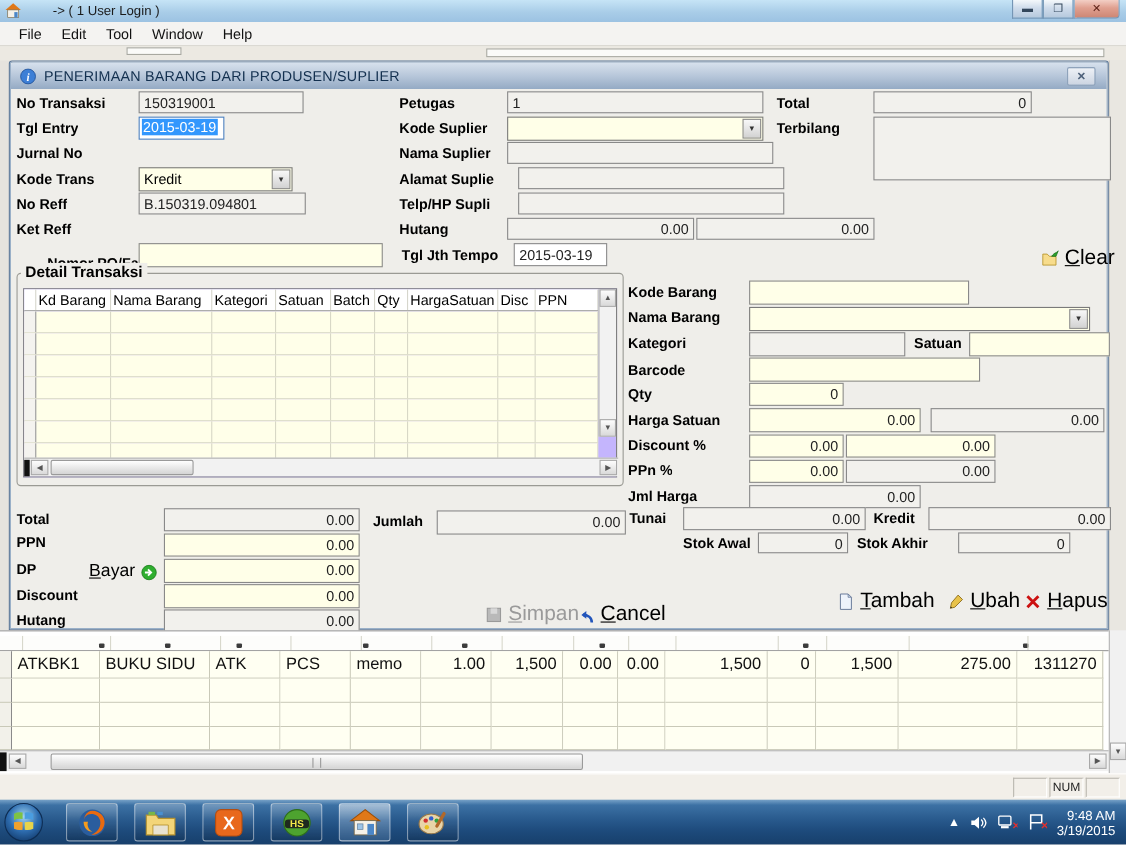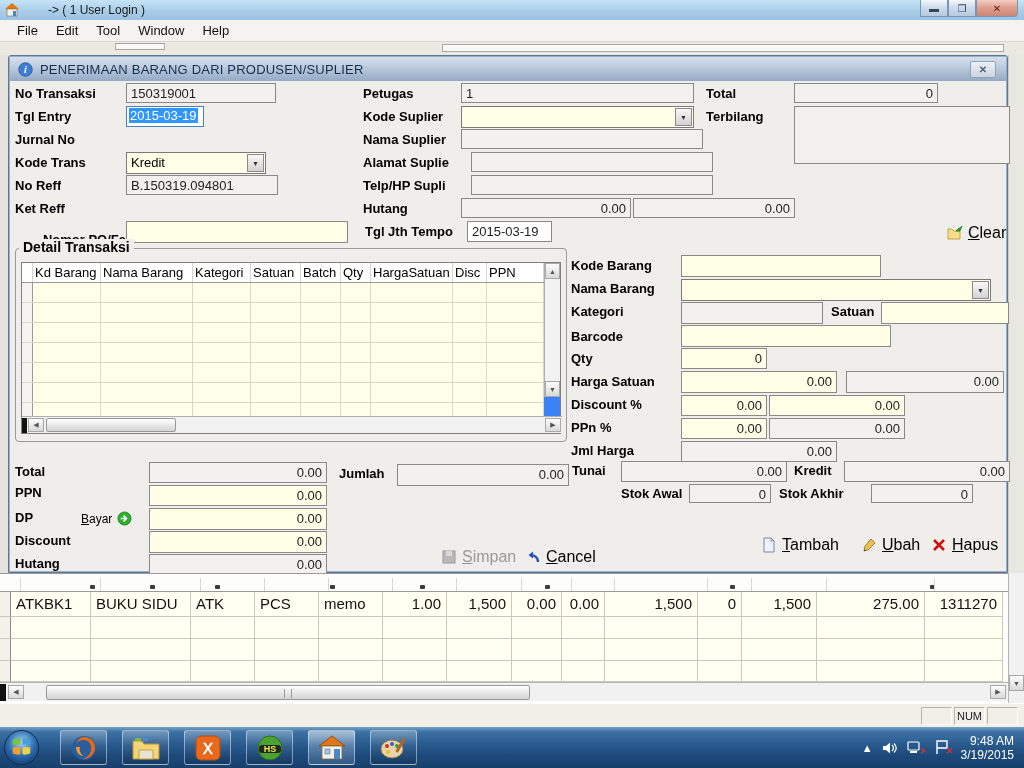--- a/index.html
+++ b/index.html
@@ -51,38 +51,38 @@
     background:linear-gradient(180deg,#f8f8f8,#d2d2d2); border:1px solid #8a8a8a;
     display:flex; align-items:center; justify-content:center; font-size:7px; color:#333; }
 
   
   #detail-group { position:absolute; left:6px; top:192px; width:552px; height:194px;
     border:1px solid #9a9a94; border-radius:4px; }
   #detail-legend { position:absolute; left:10px; top:183px; background:#efeeea; padding:0 4px;
     font-size:14px; font-weight:bold; }
 
   
-  #detail-grid { position:absolute; left:12px; top:206px; width:540px; height:172px; background:#3b82f6; border:1px solid #808080; }
+  #detail-grid { position:absolute; left:12px; top:206px; width:540px; height:172px; background:#c4b5fd; border:1px solid #808080; }
   #dg-head { display:flex; height:20px; background:#ffffff; border-bottom:1px solid #9a9a9a; overflow:hidden; width:522px; }
   .dg-hcell { font-size:13px; color:#000; padding:2px 1px 0 2px; border-right:1px solid #d6d6cc; white-space:nowrap; overflow:hidden; flex:0 0 auto; }
   #dg-body { width:522px; overflow:hidden; }
   .dg-row { display:flex; height:20px; background:#ffffe9; border-bottom:1px solid #d8d8c6; }
   .dg-cell { border-right:1px solid #d8d8c6; flex:0 0 auto; height:100%; }
   .dg-cell.selcol { background:#f4f3ef; border-right:1px solid #9a9a9a; }
   #dg-vscroll { position:absolute; right:0; top:0; width:16px; height:134px; background:#f2f2f2; border-left:1px solid #b0b0b0; }
   .sbtn { position:absolute; left:0; width:15px; height:16px; background:linear-gradient(180deg,#fdfdfd,#d9d9d9);
     border:1px solid #a8a8a8; font-size:7px; color:#555; display:flex; align-items:center; justify-content:center; }
   #dg-hscroll { position:absolute; left:0; bottom:0; width:540px; height:17px; background:#f2f2f2; border-top:1px solid #b0b0b0; }
   .hs-arrow { position:absolute; top:1px; width:16px; height:14px; background:linear-gradient(180deg,#fdfdfd,#d9d9d9);
     border:1px solid #a8a8a8; font-size:7px; color:#555; display:flex; align-items:center; justify-content:center; }
   .hs-thumb { position:absolute; top:1px; height:14px; background:linear-gradient(180deg,#fff,#d4d4d4); border:1px solid #9a9a9a; border-radius:2px; }
   .blackmark { position:absolute; background:#111; }
 
   
-  .toolbtn { position:absolute; display:flex; align-items:center; gap:5px; font-size:16px; color:#000; }
+  .toolbtn { position:absolute; display:flex; align-items:center; gap:5px; font-size:19px; color:#000; }
   .toolbtn.disabled { color:#9a9a9a; }
   .icon16 { width:16px; height:16px; display:inline-block; }
 
   
   #bg-table { position:absolute; left:0; top:573px; width:1008px; height:130px; background:#fff; border-top:1px solid #9a9a9a; }
   #bg-head-sliver { position:absolute; left:0; top:4px; width:1008px; height:14px; background:#fdfdfb; border-bottom:1px solid #9a9a9a; overflow:hidden; }
   .sliver-mark { position:absolute; bottom:2px; width:5px; height:4px; background:#3c3c3c; border-radius:1px; }
   .bg-row { position:absolute; left:0; display:flex; }
   .bg-cell { flex:0 0 auto; border-right:1px solid #c9c9b8; border-bottom:1px solid #c9c9b8; font-size:15px; color:#111;
     padding:3px 5px 0 5px; white-space:nowrap; overflow:hidden; background:#fffff2; height:100%; }
@@ -372,21 +372,21 @@
     <div class="lbl" style="left:770px; top:430px;">Stok Akhir</div>
     <div class="fld num" style="left:862px; top:428px; width:102px; height:19px;">0</div>
 
     <div class="lbl" style="left:6px; top:408px;">Total</div>
     <div class="fld num" style="left:140px; top:406px; width:178px; height:21px;">0.00</div>
 
     <div class="lbl" style="left:6px; top:429px;">PPN</div>
     <div class="fld y num" style="left:140px; top:429px; width:178px; height:21px;">0.00</div>
 
     <div class="lbl" style="left:6px; top:454px;">DP</div>
-    <div class="toolbtn" style="left:72px; top:455px; font-size:12px;">
+    <div class="toolbtn" style="left:72px; top:455px; font-size:16px;">
       <span class="uf"><u>B</u>ayar</span>
       <svg width="15" height="15" viewBox="0 0 16 16">
         <circle cx="8" cy="8" r="7" fill="#2fae2f" stroke="#1a7a1a" stroke-width="0.8"></circle>
         <path d="M4 8 L9 8 M7 5 L10 8 L7 11" stroke="#fff" stroke-width="1.8" fill="none"></path>
       </svg>
     </div>
     <div class="fld y num" style="left:140px; top:452px; width:178px; height:22px;">0.00</div>
 
     <div class="lbl" style="left:6px; top:477px;">Discount</div>
     <div class="fld y num" style="left:140px; top:475px; width:178px; height:22px;">0.00</div>

